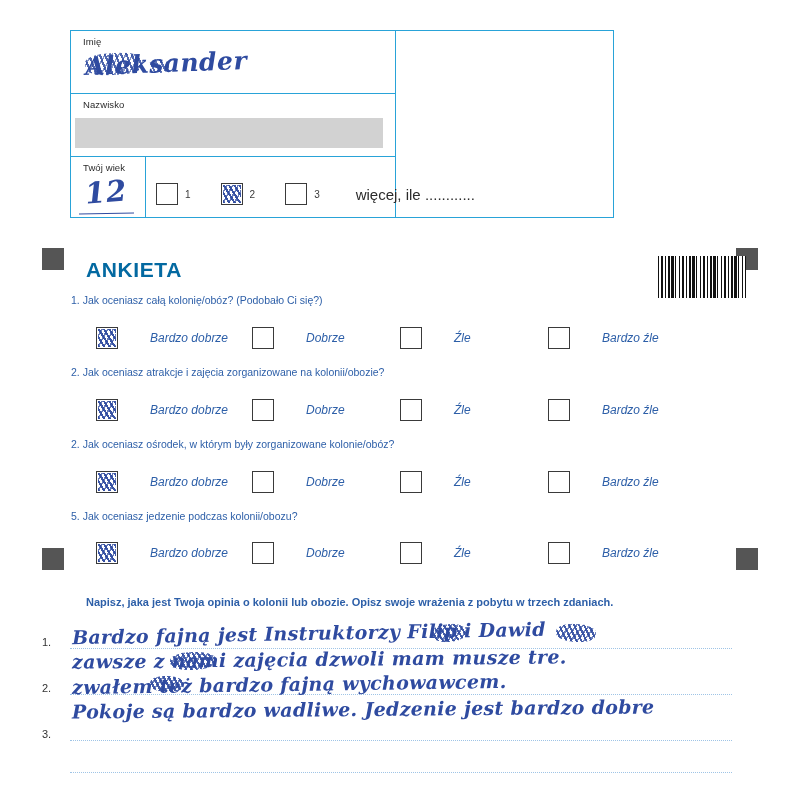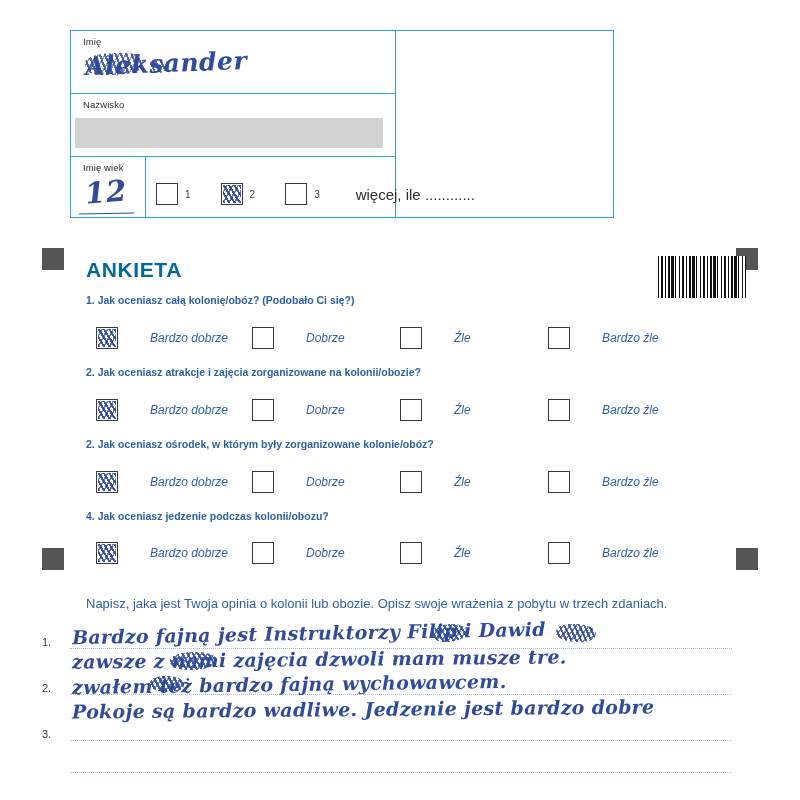--- a/index.html
+++ b/index.html
@@ -224,24 +224,24 @@
   .ankieta-title {
     position: absolute;
     left: 86px; top: 258px;
     font-size: 21px;
     font-weight: 700;
     color: #0369a1;
     letter-spacing: .6px;
   }
   .question {
     position: absolute;
-    left: 86px;
+    left: 71px;
     font-size: 10.5px;
     color: #2d5fa8;
-    font-weight: 700;
+    font-weight: 400;
   }
   .opt-row {
     position: absolute;
     left: 96px;
     width: 620px;
     height: 22px;
   }
   .opt {
     position: absolute;
     top: 0;
@@ -253,23 +253,23 @@
     color: #2d5fa8;
     margin-left: 32px;
     white-space: nowrap;
     font-style: italic;
   }
 
   
   .open-q {
     position: absolute;
     left: 86px; top: 596px;
-    font-size: 13px;
+    font-size: 11px;
     color: #2d5fa8;
-    font-weight: 400;
+    font-weight: 700;
   }
   .ln-num {
     position: absolute;
     left: 42px;
     font-size: 11px;
     color: #333;
   }
   .dotline {
     position: absolute;
     left: 70px;
@@ -307,21 +307,21 @@
       <div class="hw-scribble"></div>
       <div class="hw-scribble2"></div>
     </div>
 
     <div class="cell-nazwisko">
       <div class="cell-label">Nazwisko</div>
       <div class="nazwisko-redaction"></div>
     </div>
 
     <div class="cell-wiek">
-      <div class="cell-label">Imię wiek</div>
+      <div class="cell-label">Twój wiek</div>
       <div class="hw hw-wiek">12</div>
       <div class="wiek-underline"></div>
     </div>
 
     <div class="cell-raz">
       <div class="raz-row">
         <div class="chk"></div>
         <span class="chk-num">1</span>
         <div class="chk marked"></div>
         <span class="chk-num">2</span>
@@ -396,21 +396,21 @@
   <div class="opt" style="left:304px;">
     <div class="chk"></div>
     <span class="opt-label">Źle</span>
   </div>
   <div class="opt" style="left:452px;">
     <div class="chk"></div>
     <span class="opt-label">Bardzo źle</span>
   </div>
 </div>
 
-<div class="question" style="top:510px;">4. Jak oceniasz jedzenie podczas kolonii/obozu?</div>
+<div class="question" style="top:510px;">5. Jak oceniasz jedzenie podczas kolonii/obozu?</div>
 <div class="opt-row" style="top:542px;">
   <div class="opt" style="left:0px;">
     <div class="chk marked"></div>
     <span class="opt-label">Bardzo dobrze</span>
   </div>
   <div class="opt" style="left:156px;">
     <div class="chk"></div>
     <span class="opt-label">Dobrze</span>
   </div>
   <div class="opt" style="left:304px;">

